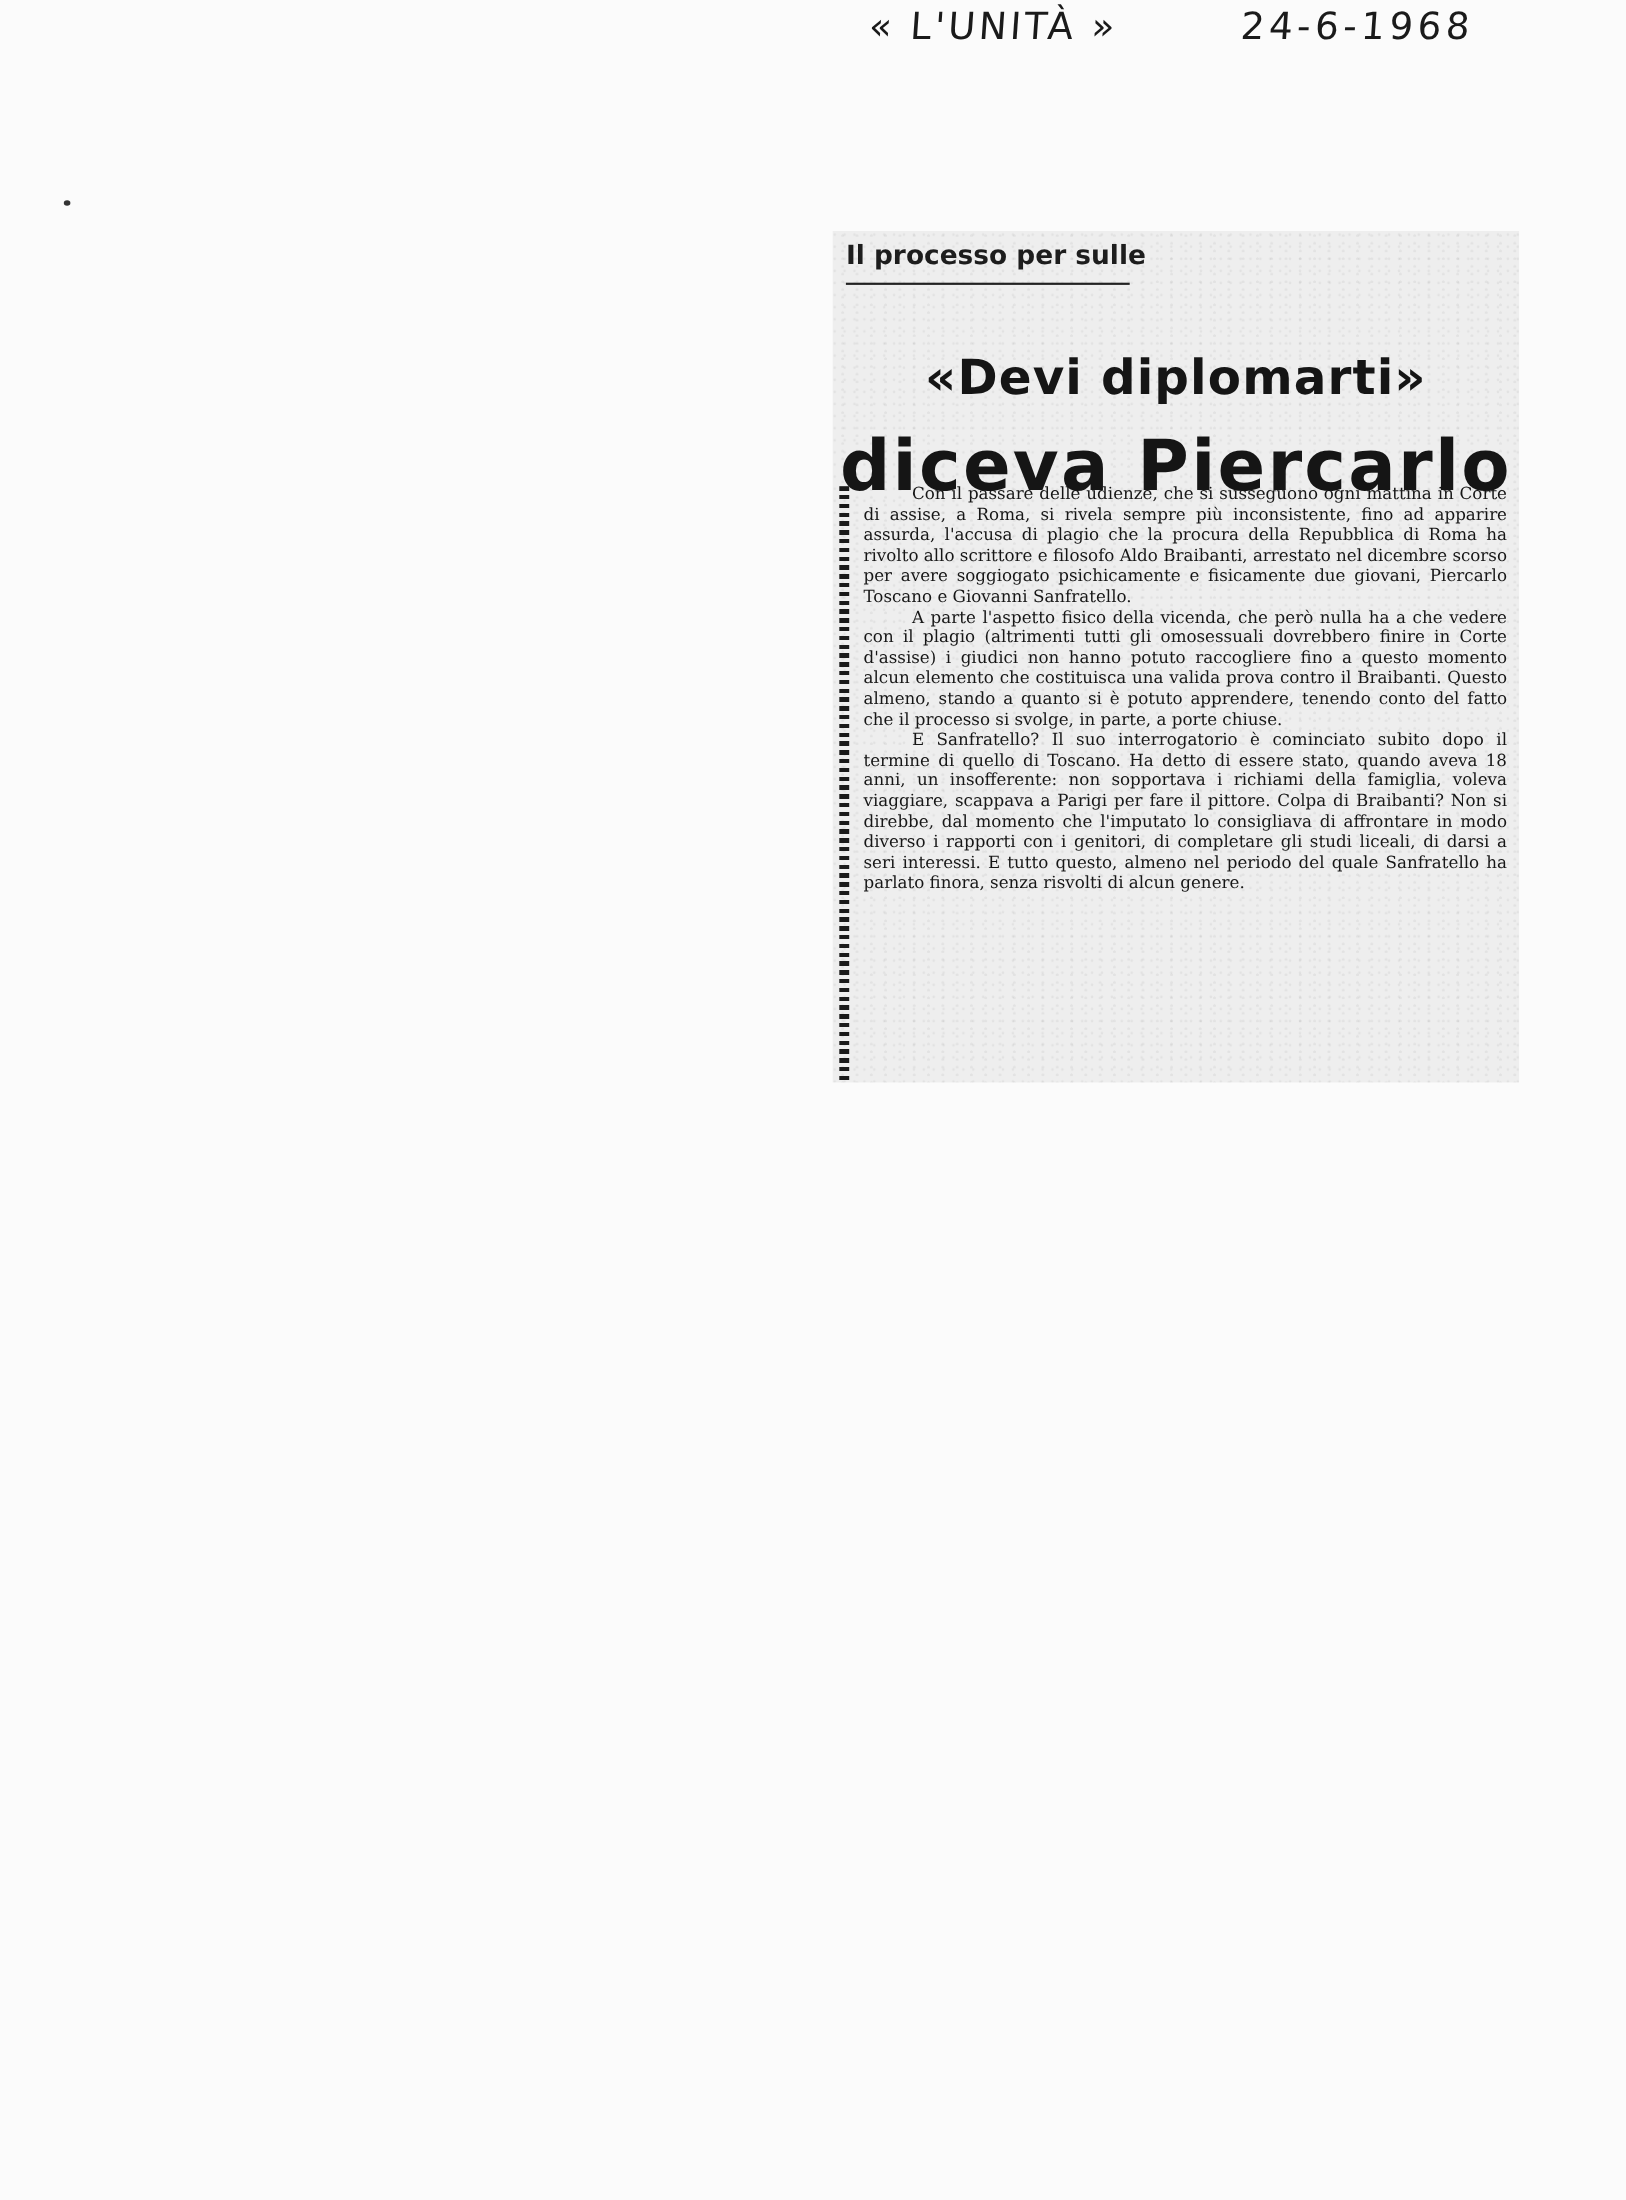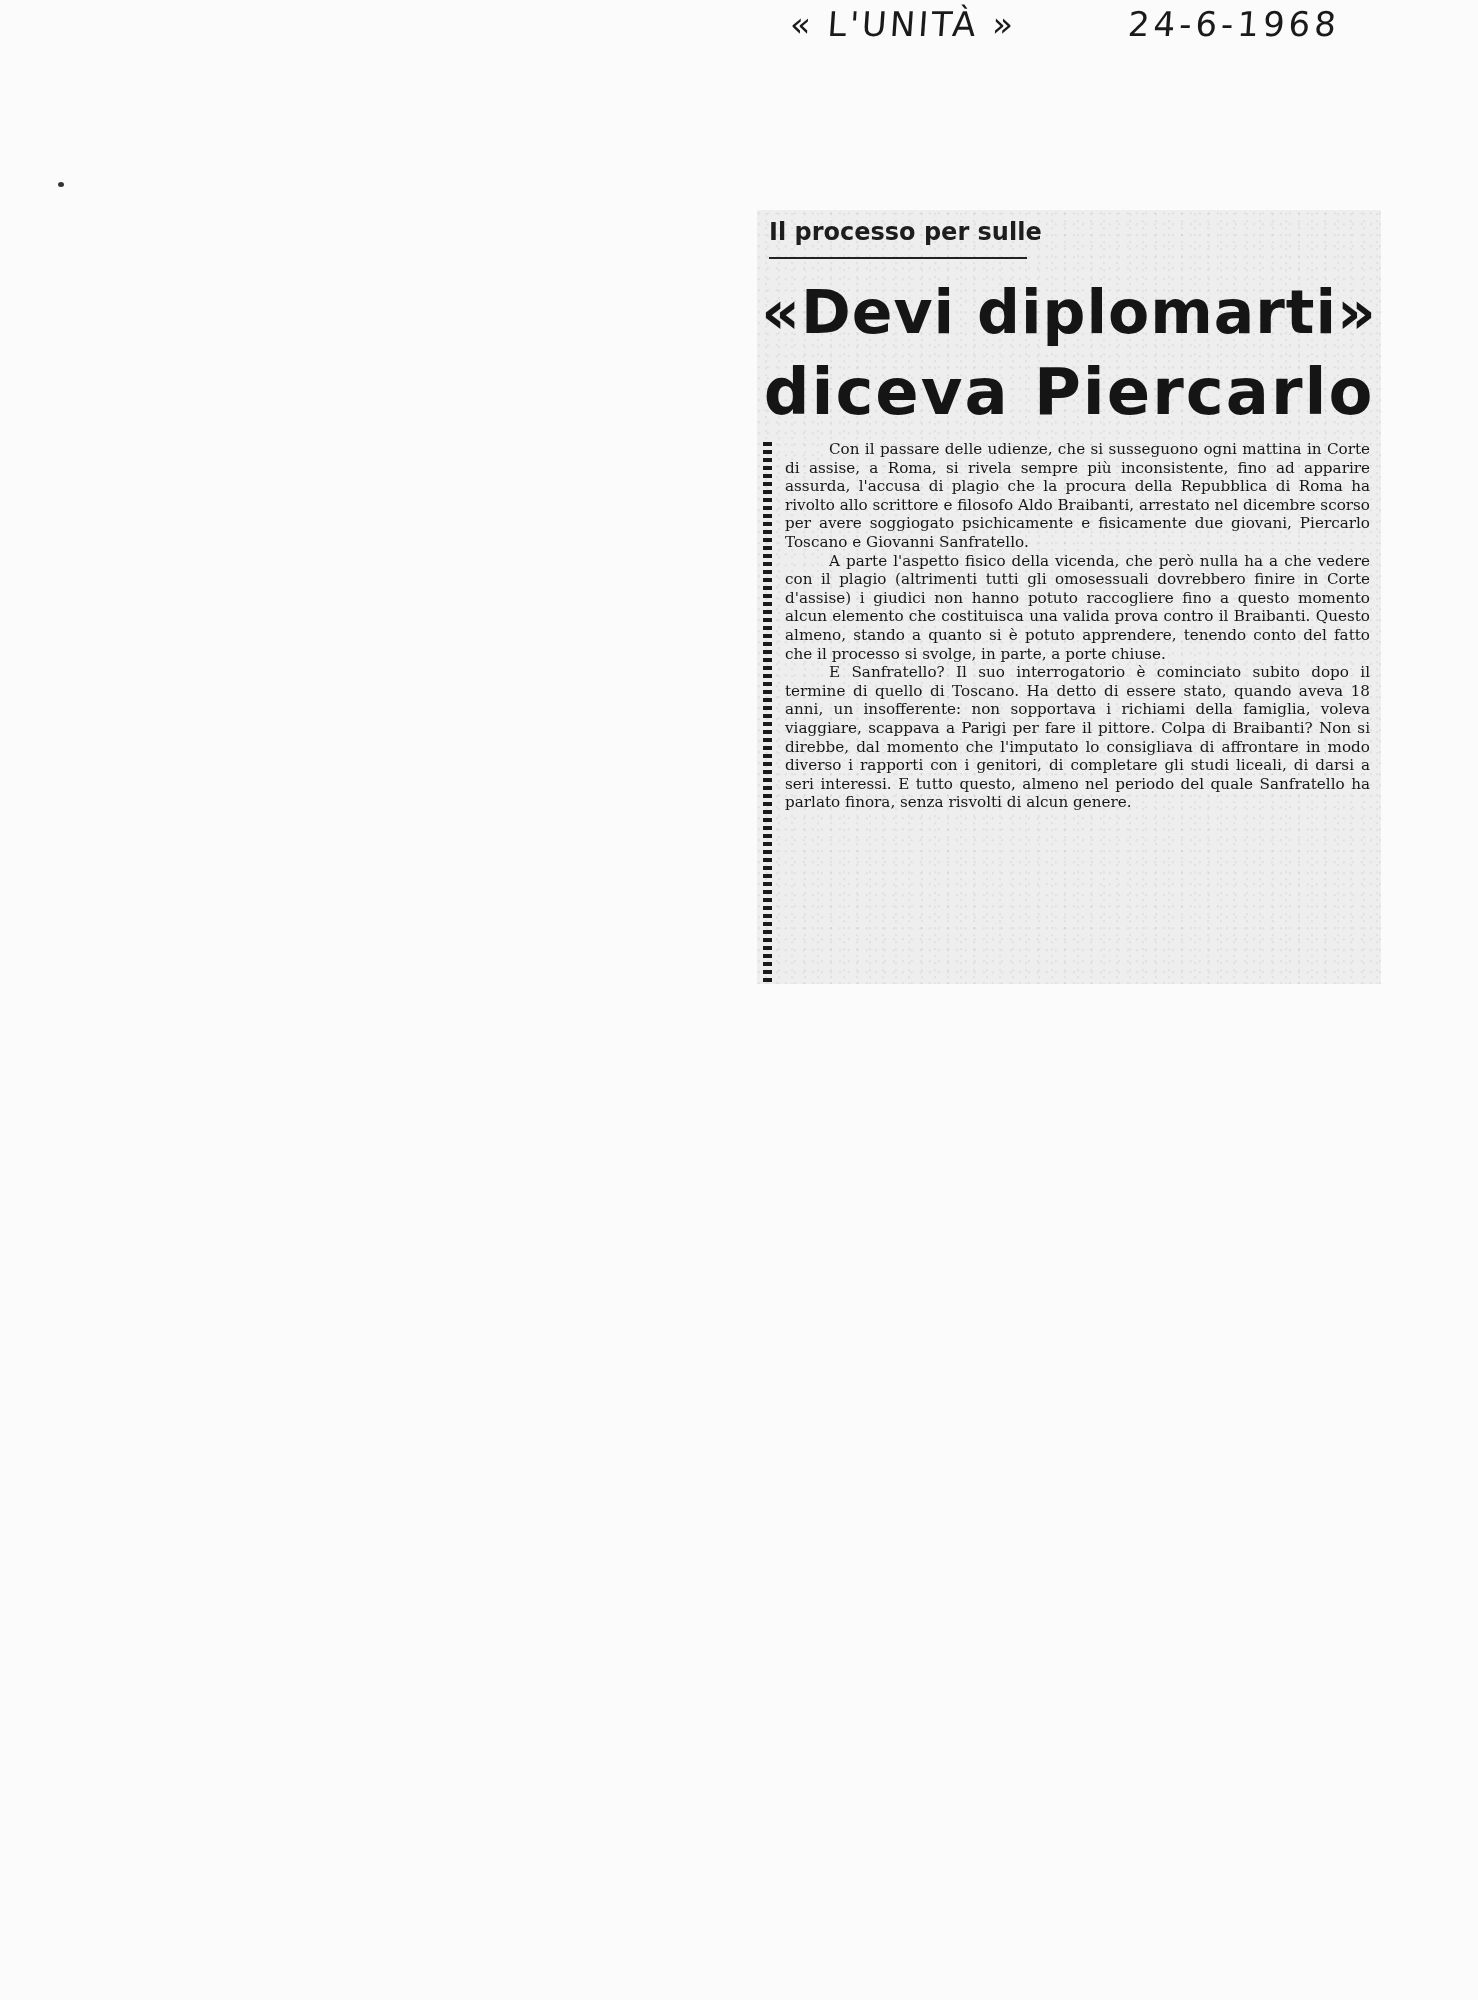--- a/index.html
+++ b/index.html
@@ -83,22 +83,23 @@
       top: 62px;
       width: 624px;
       text-align: center;
       font-family: "DejaVu Sans", sans-serif;
       font-weight: bold;
       color: #151515;
       line-height: 80px;
     }
     .headline .line1 {
       display: block;
-      font-size: 60px;
+      font-size: 44px;
       letter-spacing: 1px;
+      margin-top: 32px;
     }
     .headline .line2 {
       display: block;
       font-size: 64px;
       letter-spacing: 2px;
     }
     .margin-rule {
       position: absolute;
       left: 6px;
       top: 232px;

